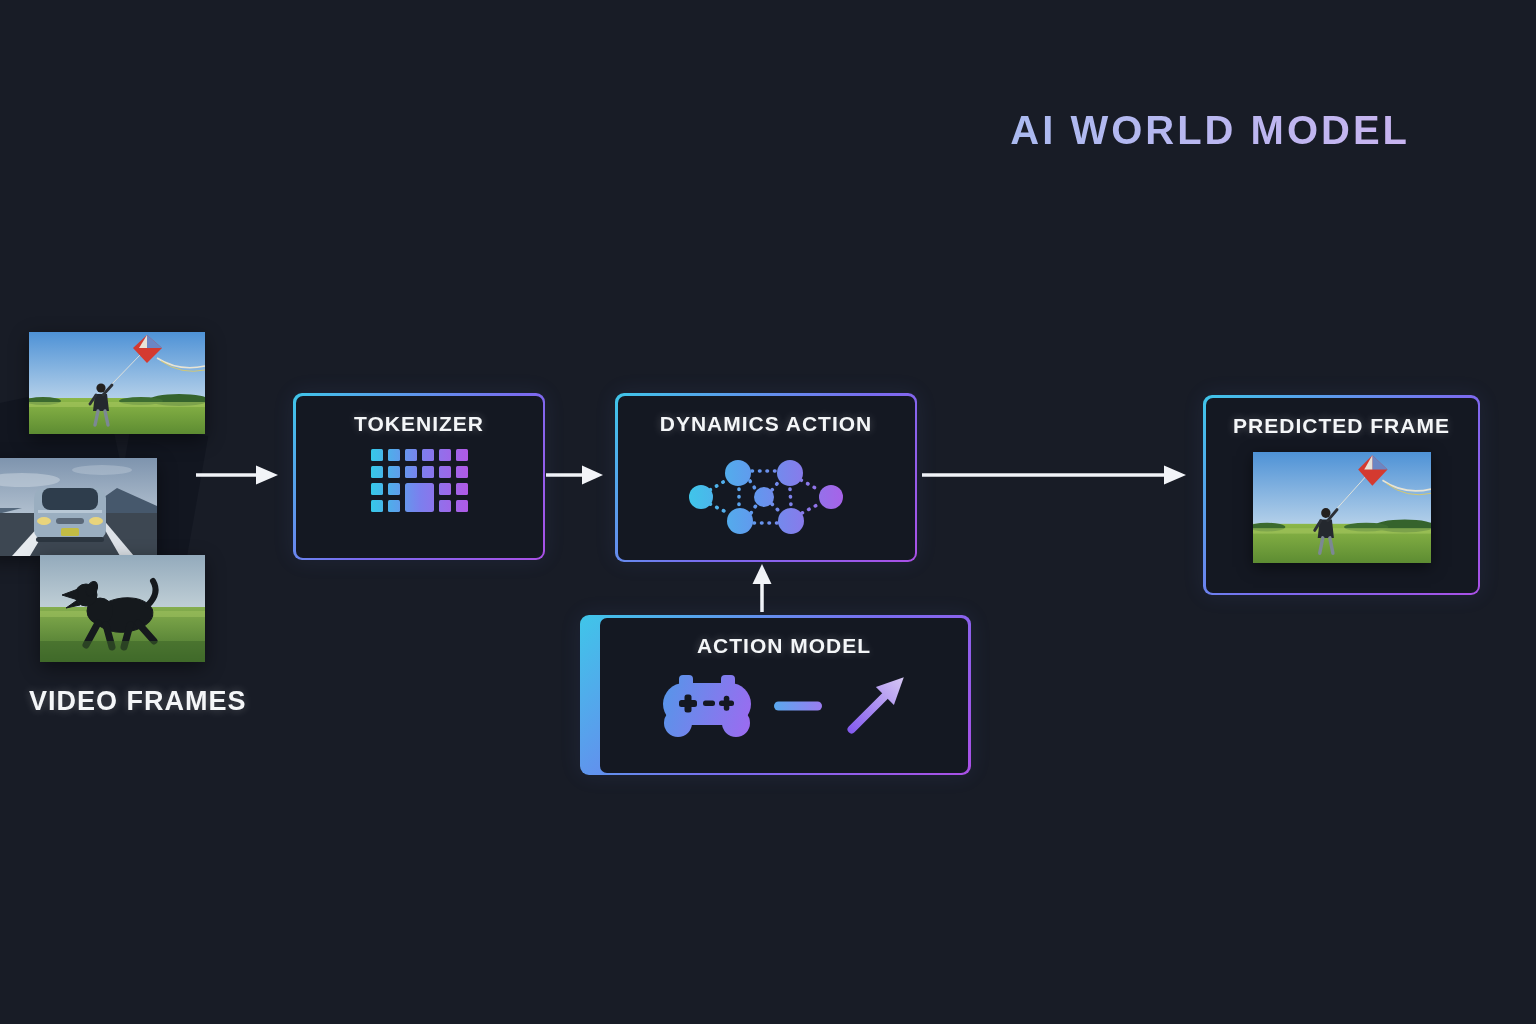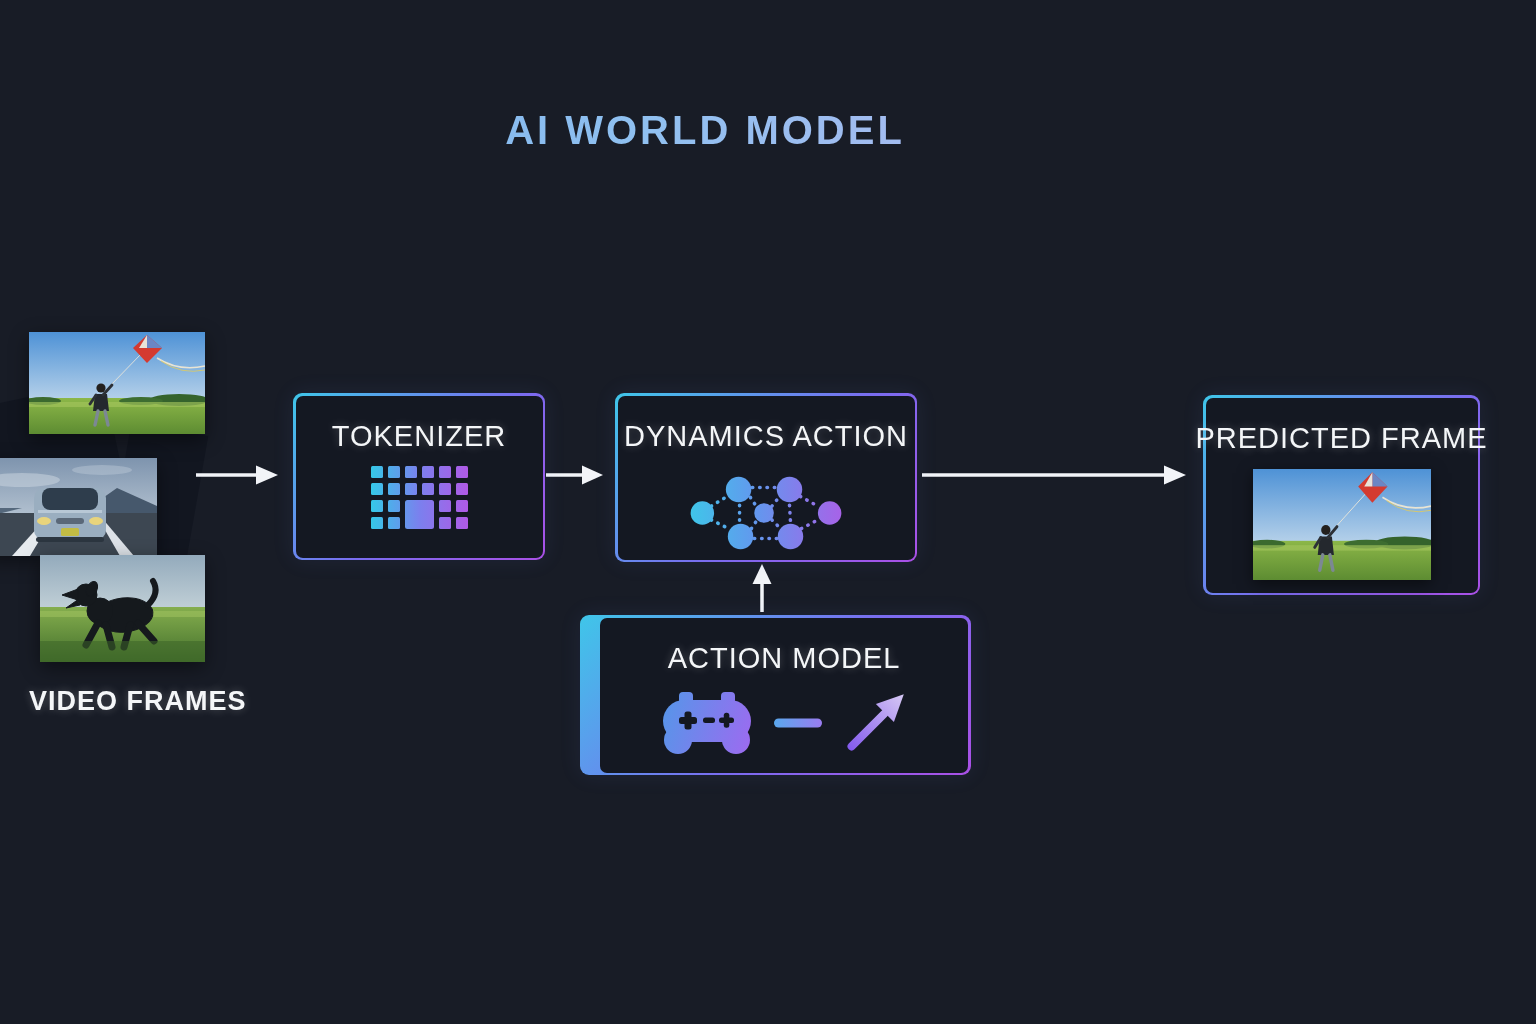--- a/index.html
+++ b/index.html
@@ -1,33 +1,33 @@
 <!DOCTYPE html>
 <html><head>
 <meta charset="utf-8">
 <style>
   html,body{margin:0;padding:0;background:#181c26;overflow:hidden;}
   body{width:1536px;height:1024px;position:relative;
        font-family:"Liberation Sans",sans-serif;color:#f4f6f8;}
   .abs{position:absolute;}
 
   
-  .page-title{left:0;top:108px;width:1410px;text-align:center;
+  .page-title{left:0;top:108px;width:1410px;text-align:right;
     font-size:40px;font-weight:800;letter-spacing:3px;
     background:linear-gradient(90deg,#6fa8e8 0%,#8fc0f0 45%,#c8b4f0 100%);
     -webkit-background-clip:text;background-clip:text;color:transparent;}
 
   
   .gbox{border-radius:9px;padding:2.5px;
     background:linear-gradient(135deg,#3fc6e9 0%,#7a6cf0 55%,#aa50e6 100%);
     box-shadow:0 0 22px rgba(100,130,230,.10);}
   .gbox-inner{width:100%;height:100%;box-sizing:border-box;border-radius:7px;
     background:#141822;display:flex;flex-direction:column;align-items:center;}
-  .node-label{font-size:29px;font-weight:400;letter-spacing:1px;color:#f4f6f8;
-    text-shadow:0 0 8px rgba(255,255,255,.25);margin-top:24px;white-space:nowrap;}
+  .node-label{font-size:21px;font-weight:700;letter-spacing:1px;color:#f4f6f8;
+    text-shadow:0 0 8px rgba(255,255,255,.25);margin-top:16px;white-space:nowrap;}
 
   #tokenizer-box{left:293px;top:393px;width:247px;height:162px;}
   #dynamics-box{left:615px;top:393px;width:297px;height:164px;}
   #action-box{left:580px;top:615px;width:368px;height:155px;padding-left:20px;}
   #predicted-box{left:1203px;top:395px;width:272px;height:195px;}
 
   .icon-gap{margin-top:13px;}
   .action-icons{display:flex;align-items:center;gap:17px;margin-top:10px;}
 
   

